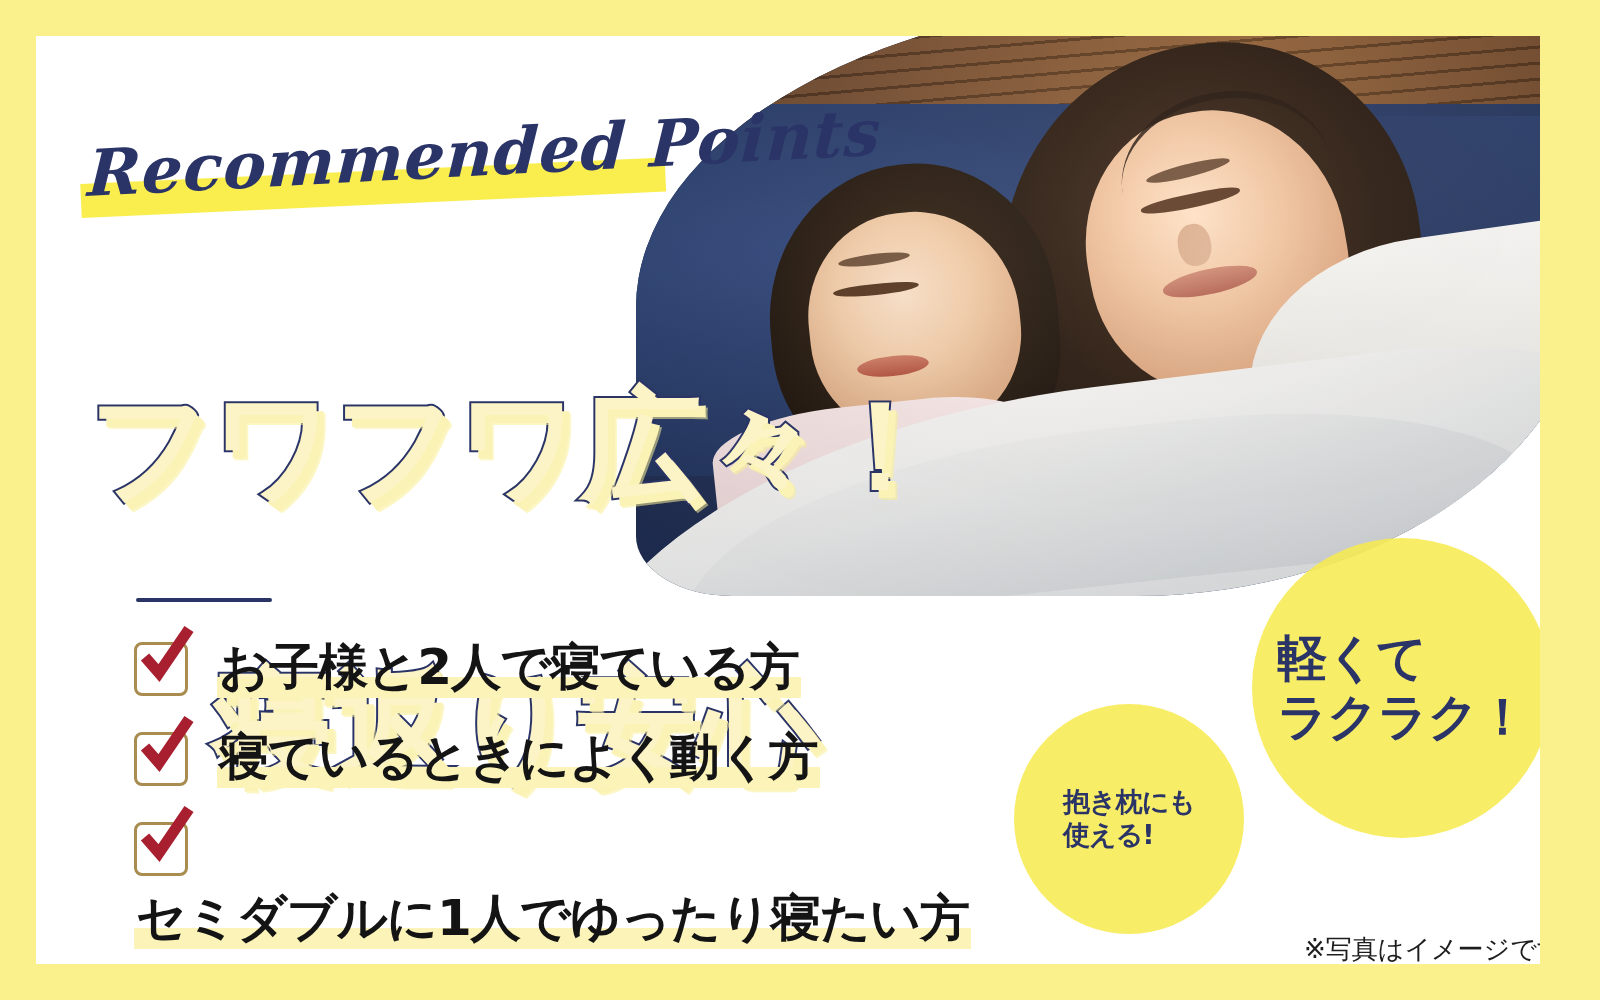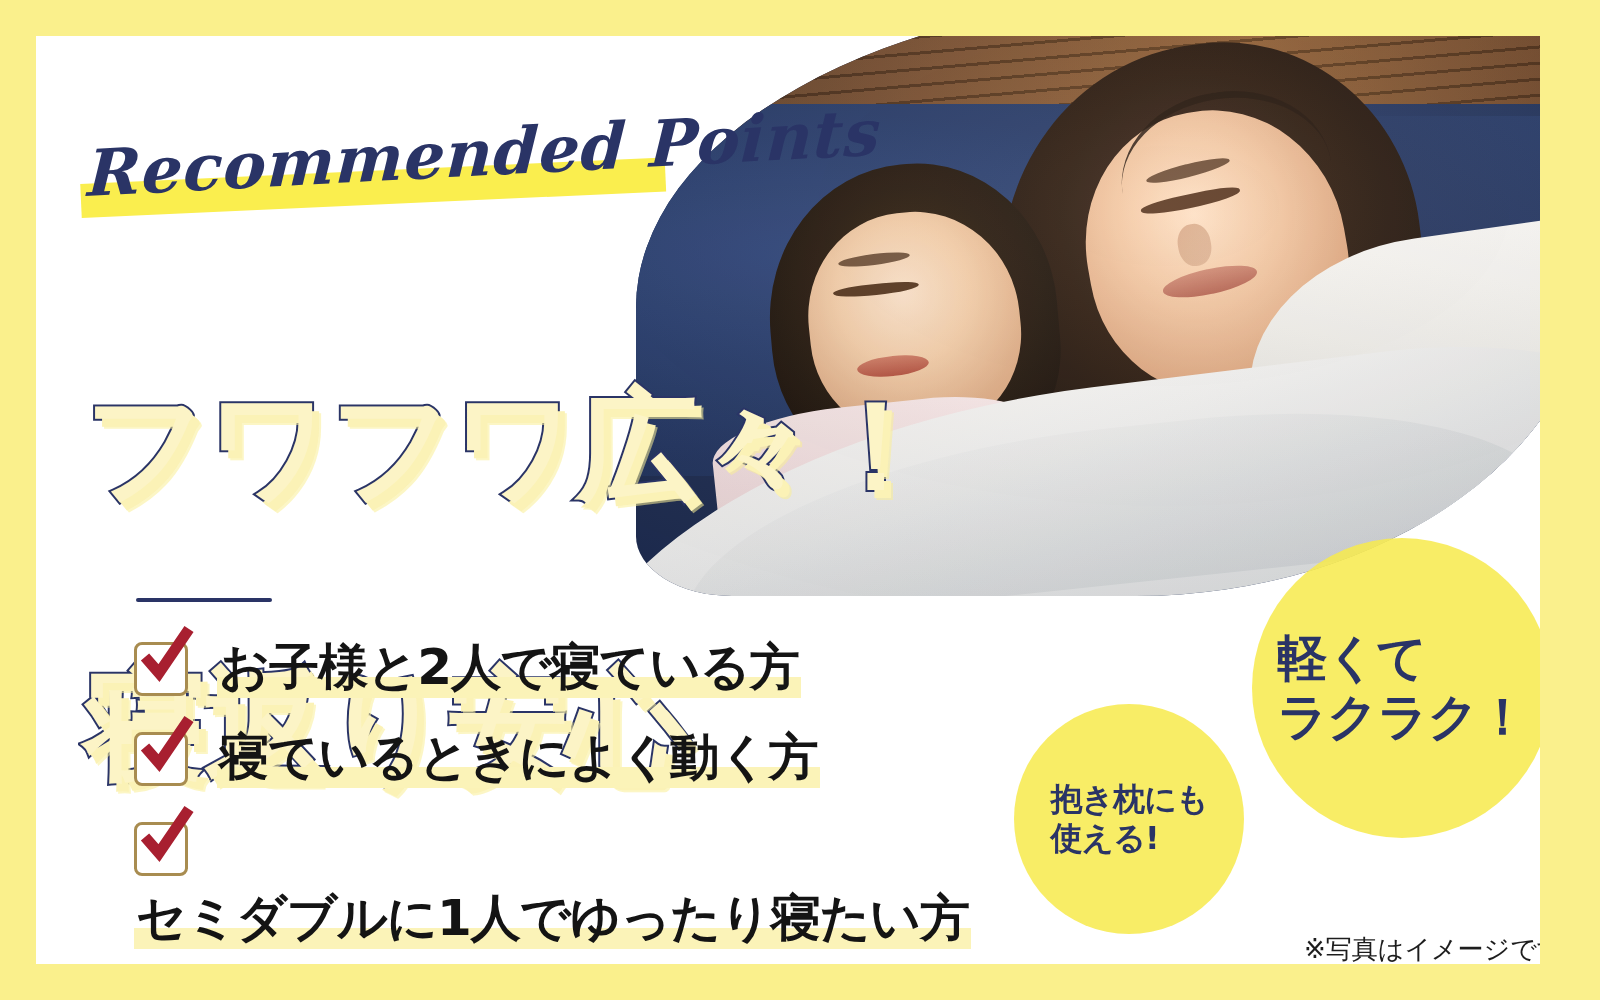--- a/index.html
+++ b/index.html
@@ -186,21 +186,21 @@
     line-height:1.17;
     letter-spacing:-2px;
     color:#FCF4C6;                                  
     -webkit-text-stroke:4px #2A3466;                
     paint-order:stroke fill;
     text-shadow:
        7px 8px 0 #FBF2B6,
        9px 10px 0 rgba(250,238,150,.55);
     white-space:pre-line;
   }
-  .headline .ln{ display:block; }
+  .headline .ln{ display:block;text-align:center; }
   .headline .ln2{ margin-top:-6px; }
 
   
   .rule{
     position:absolute; left:100px; top:562px;
     width:136px; height:4px;
     background:#2A3466; border-radius:2px;
   }
 
   
@@ -255,21 +255,21 @@
   .badge-large{
     left:1216px; top:502px;
     width:300px; height:300px;
     background:rgba(247,234,77,.86);
     font-size:50px; line-height:1.18;
   }
   .badge-small{
     left:978px; top:668px;
     width:230px; height:230px;
     background:rgba(247,234,77,.86);
-    font-size:32px; line-height:1.22;
+    font-size:27px; line-height:1.22;
   }
   .badge span{ display:block; }
 
   
   .disclaimer{
     position:absolute;
     left:1268px; top:896px;
     font-family:"DejaVu Sans","Liberation Sans",sans-serif;
     font-size:26px;
     font-weight:400;

